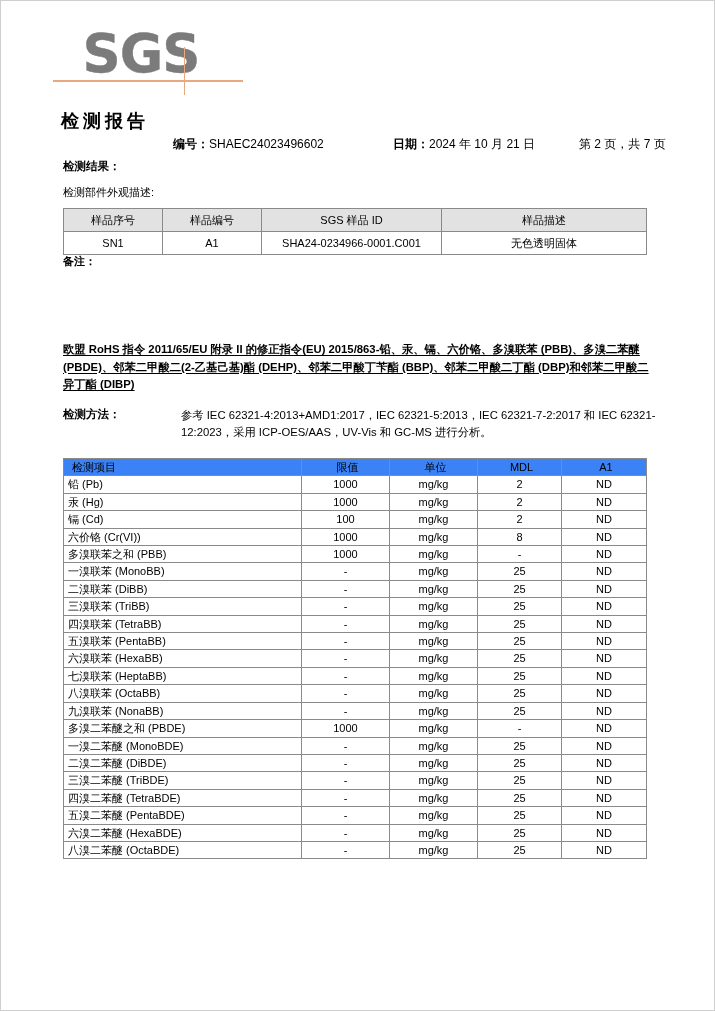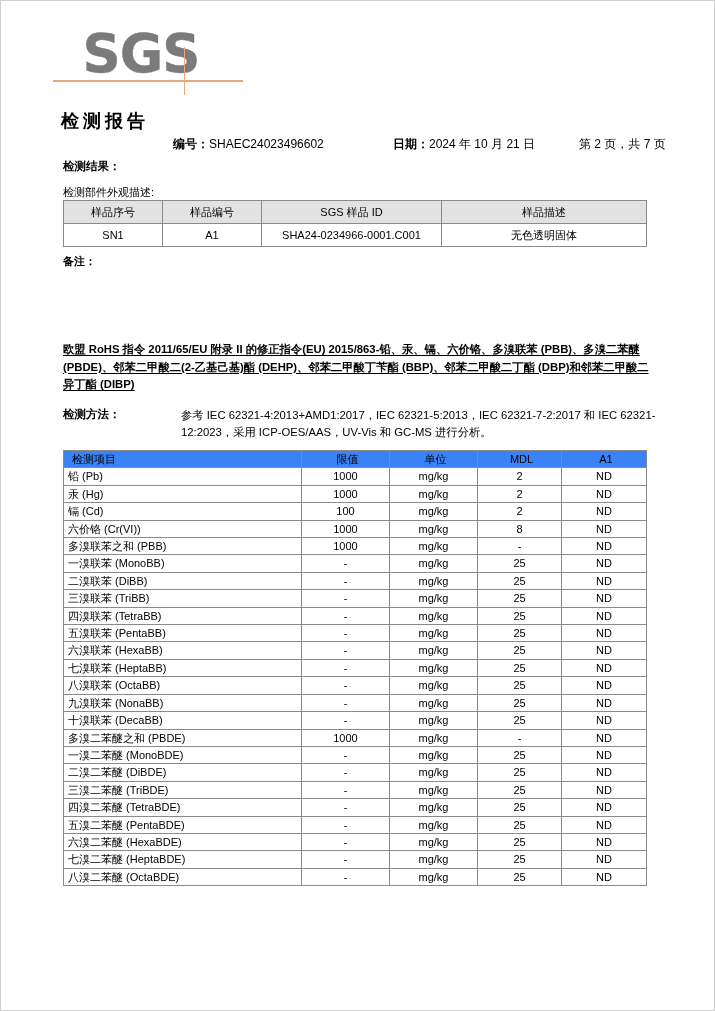--- a/index.html
+++ b/index.html
@@ -100,20 +100,21 @@
     left: 62px;
     top: 184px;
     font-size: 11px;
     font-weight: 400;
   }
 
   
   table {
     border-collapse: collapse;
     table-layout: fixed;
+    margin-top: 8px;
   }
   .sample-table {
     position: absolute;
     left: 62px;
     top: 199px;
     width: 583px;
     font-size: 11px;
   }
   .sample-table th, .sample-table td {
     border: 1px solid #8a8a8a;
@@ -371,27 +372,20 @@
           <td class="c">ND</td>
         </tr>
         <tr>
           <td class="item">九溴联苯 (NonaBB)</td>
           <td class="c">-</td>
           <td class="c">mg/kg</td>
           <td class="c">25</td>
           <td class="c">ND</td>
         </tr>
         <tr>
-          <td class="item">十溴联苯 (DecaBB)</td>
-          <td class="c">-</td>
-          <td class="c">mg/kg</td>
-          <td class="c">25</td>
-          <td class="c">ND</td>
-        </tr>
-        <tr>
           <td class="item">多溴二苯醚之和 (PBDE)</td>
           <td class="c">1000</td>
           <td class="c">mg/kg</td>
           <td class="c">-</td>
           <td class="c">ND</td>
         </tr>
         <tr>
           <td class="item">一溴二苯醚 (MonoBDE)</td>
           <td class="c">-</td>
           <td class="c">mg/kg</td>
@@ -427,27 +421,20 @@
           <td class="c">ND</td>
         </tr>
         <tr>
           <td class="item">六溴二苯醚 (HexaBDE)</td>
           <td class="c">-</td>
           <td class="c">mg/kg</td>
           <td class="c">25</td>
           <td class="c">ND</td>
         </tr>
         <tr>
-          <td class="item">七溴二苯醚 (HeptaBDE)</td>
-          <td class="c">-</td>
-          <td class="c">mg/kg</td>
-          <td class="c">25</td>
-          <td class="c">ND</td>
-        </tr>
-        <tr>
           <td class="item">八溴二苯醚 (OctaBDE)</td>
           <td class="c">-</td>
           <td class="c">mg/kg</td>
           <td class="c">25</td>
           <td class="c">ND</td>
         </tr>
       </tbody>
   </table>
 
   <div class="footer">

